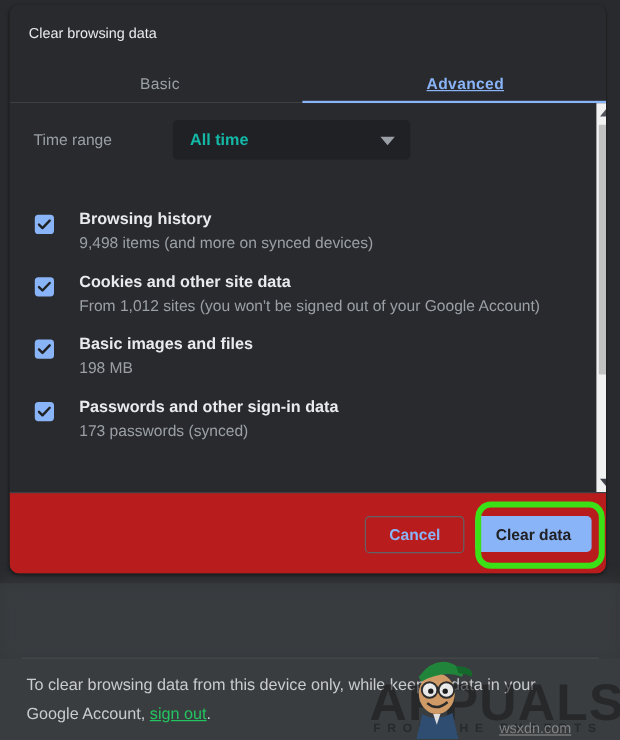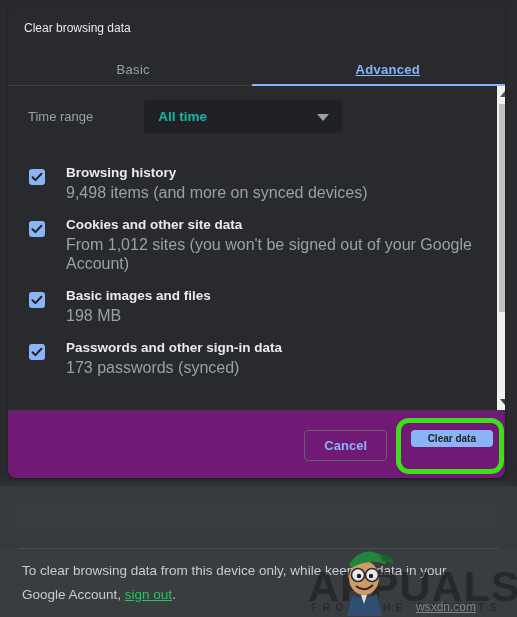--- a/index.html
+++ b/index.html
@@ -132,38 +132,38 @@
   }
   .caret {
     position: absolute; right: 13px; top: 14px;
     width: 0; height: 0;
     border-left: 6px solid transparent;
     border-right: 6px solid transparent;
     border-top: 7px solid #9aa0a6;
   }
 
   
-  .checklist { position: absolute; left: 0; top: 70px; width: 497px; }
+  .checklist { position: absolute; left: 0; top: 80px; width: 497px; }
   .check-item {
     position: relative; min-height: 48px;
     padding: 6px 24px 6px 58px;
     cursor: pointer;
   }
   .checkbox {
     position: absolute; left: 21px; top: 13px;
     width: 16px; height: 16px; border-radius: 3px;
     background: #8ab4f8;
   }
   .checkbox svg { position: absolute; left: 1px; top: 1px; }
   .check-title {
     font-size: 13.5px; color: #e8eaed; font-weight: bold;
     line-height: 18px; padding-top: 2px;
   }
   .check-sub {
-    font-size: 16px; color: #9aa0a6; line-height: 19px; padding-top: 1px;
+    font-size: 13px; color: #9aa0a6; line-height: 19px; padding-top: 1px;
   }
 
   .scroll-fade {
     position: absolute; left: 0; top: 318px; width: 489px; height: 6px;
     background: linear-gradient(to bottom, rgba(41,42,45,0), #292a2d 85%);
   }
 
   
   .scrollbar {
     position: absolute; left: 489px; top: 82px;
@@ -191,39 +191,39 @@
     position: absolute; left: 2px; top: 18px;
     width: 12px; height: 208px;
     background: #c1c1c1; border-radius: 1px;
     cursor: pointer;
   }
 
   
   .dialog-footer {
     position: absolute; left: 0; top: 406px;
     width: 497px; height: 68px;
-    background: #701a75;
+    background: #b91c1c;
     border-top: 1px solid #3c4043;
   }
   .btn-cancel {
     position: absolute; right: 118px; top: 19px;
     height: 31px; padding: 0 19px;
     display: flex; align-items: center;
     border: 1px solid #5f6368; border-radius: 4px;
     background: transparent; color: #8ab4f8;
     font-size: 13px; font-weight: bold; cursor: pointer;
     font-family: "Liberation Sans", sans-serif;
   }
   .btn-clear {
     position: absolute; right: 12px; top: 19px;
-    height: 17px; padding: 0 17px;
+    height: 30px; padding: 0 17px;
     display: flex; align-items: center;
     border: none; border-radius: 4px;
     background: #8ab4f8; color: #202124;
-    font-size: 10px; font-weight: bold; cursor: pointer;
+    font-size: 13px; font-weight: bold; cursor: pointer;
     font-family: "Liberation Sans", sans-serif;
   }
   .highlight-ring {
     position: absolute; left: 396px; top: 418px;
     width: 108px; height: 56px;
     border: 5px solid #3ce016;
     border-radius: 13px;
     pointer-events: none;
   }
 </style>

